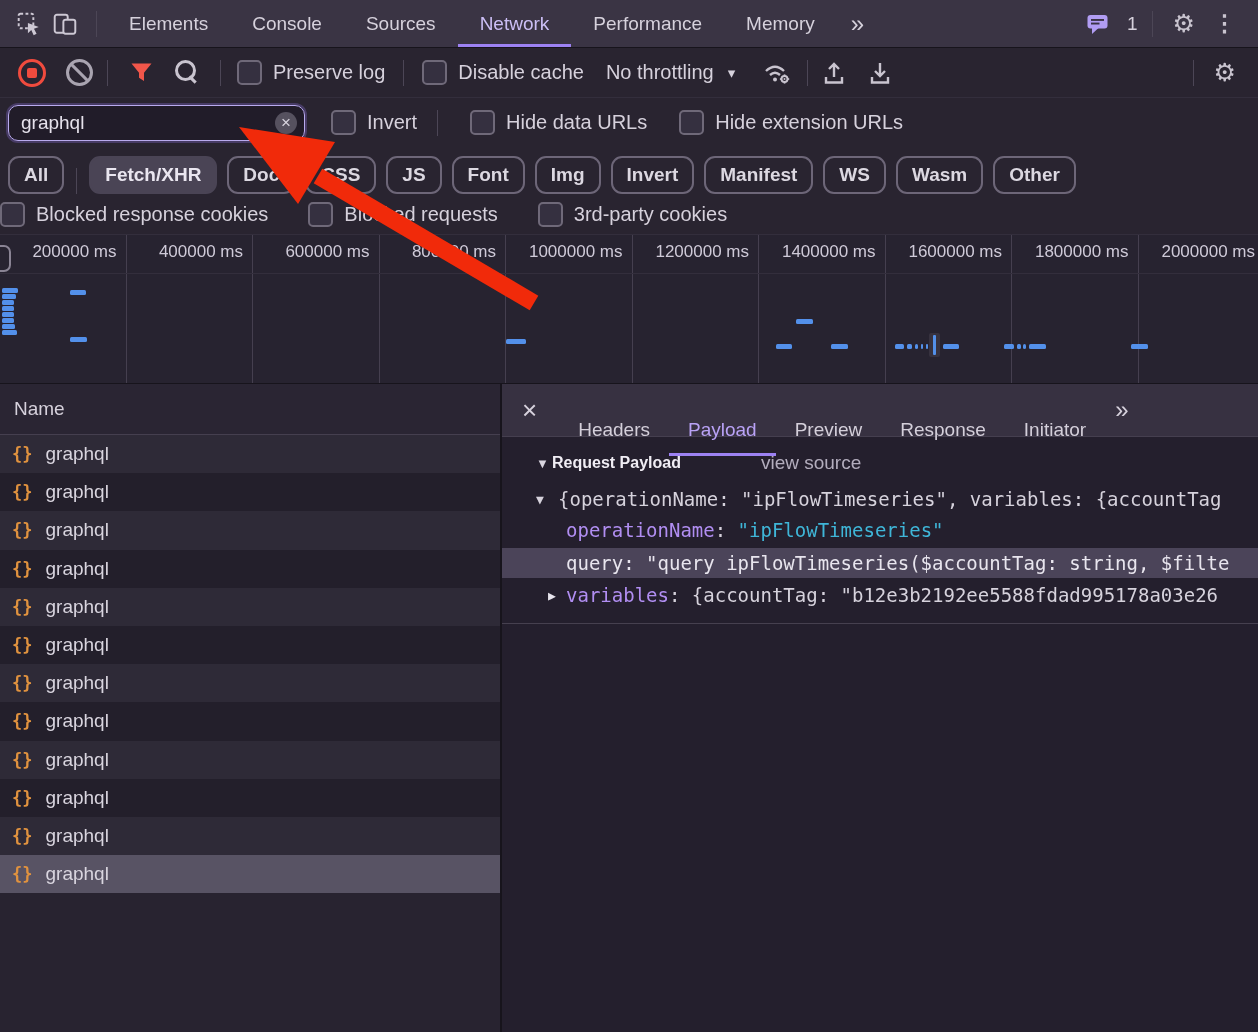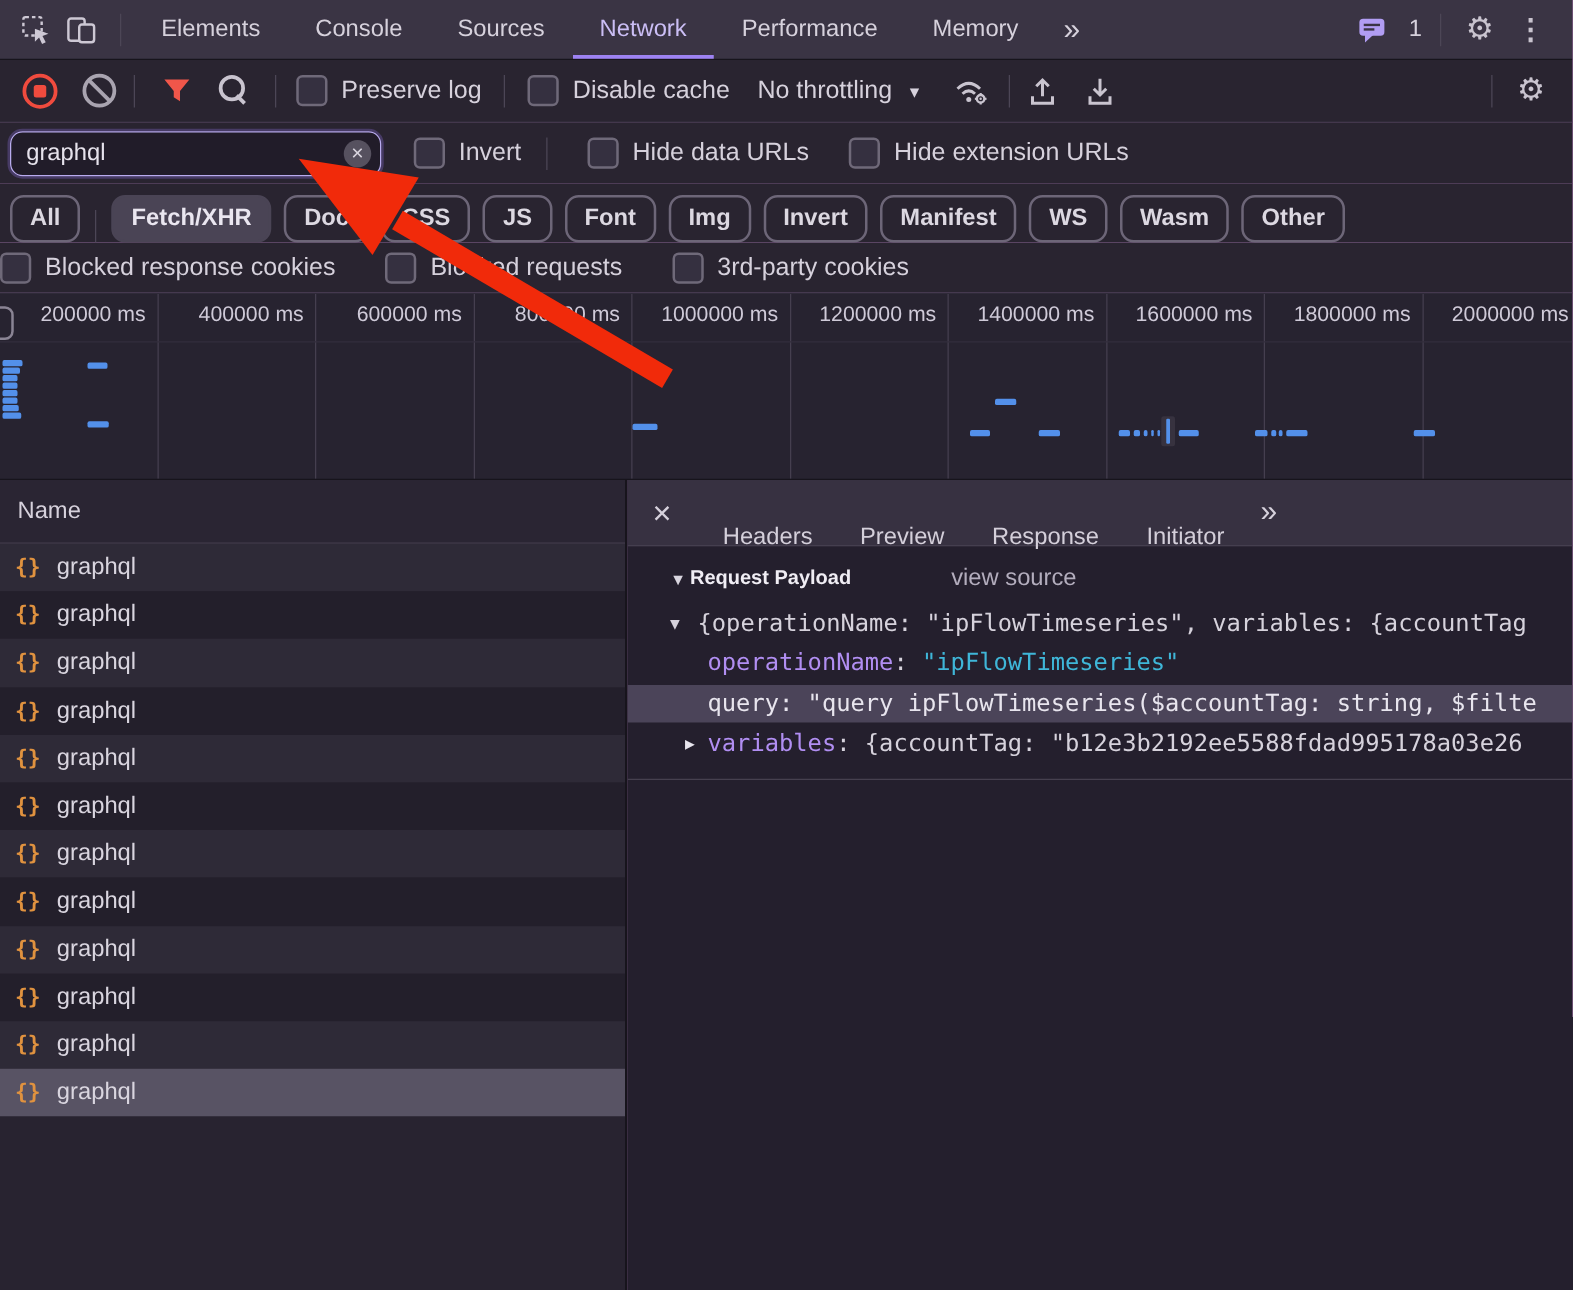--- a/index.html
+++ b/index.html
@@ -356,20 +356,21 @@
             <span class="json-icon">{}</span>
             <span>graphql</span>
           </div>
         </div>
     </div>
 
     <div class="right">
       <div class="rtabs">
         <span class="xbtn">×</span>
         <div class="rtab">Headers</div>
+        <div class="rtab selected">Payload</div>
         <div class="rtab">Preview</div>
         <div class="rtab">Response</div>
         <div class="rtab">Initiator</div>
         <div class="rmore">»</div>
       </div>
 
       <div class="rp-header">
         <span class="rp-tri">▼</span>
         <span class="rp-title">Request Payload</span>
         <span class="rp-vs">view source</span>

